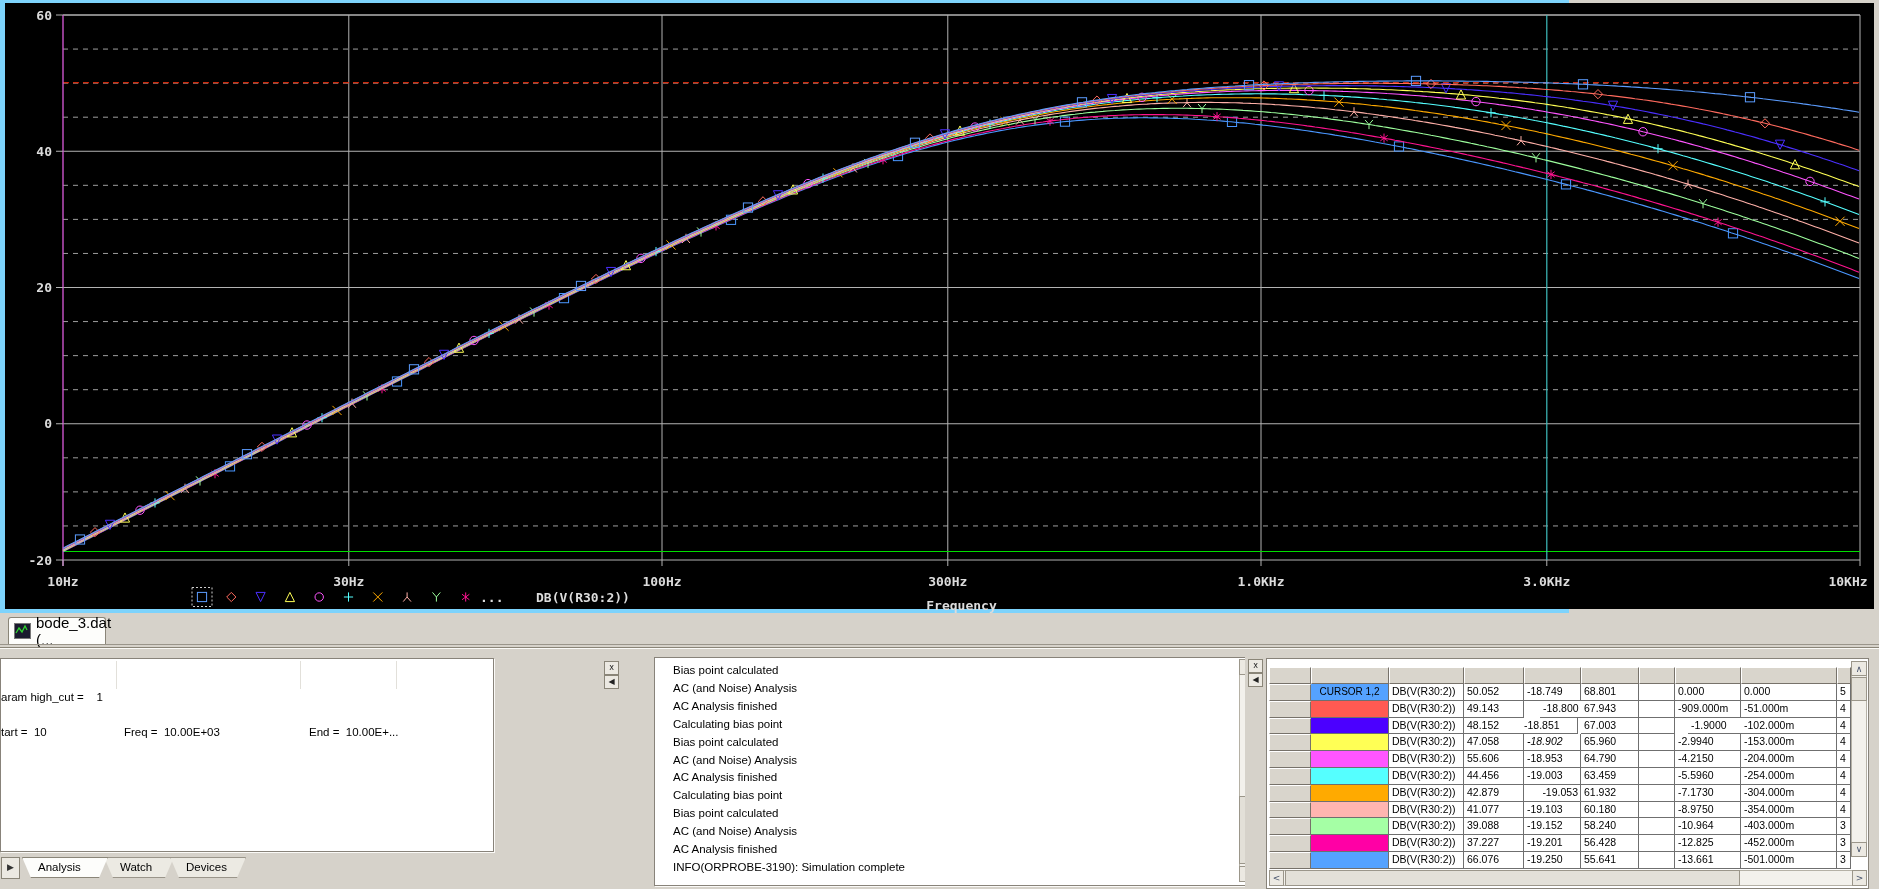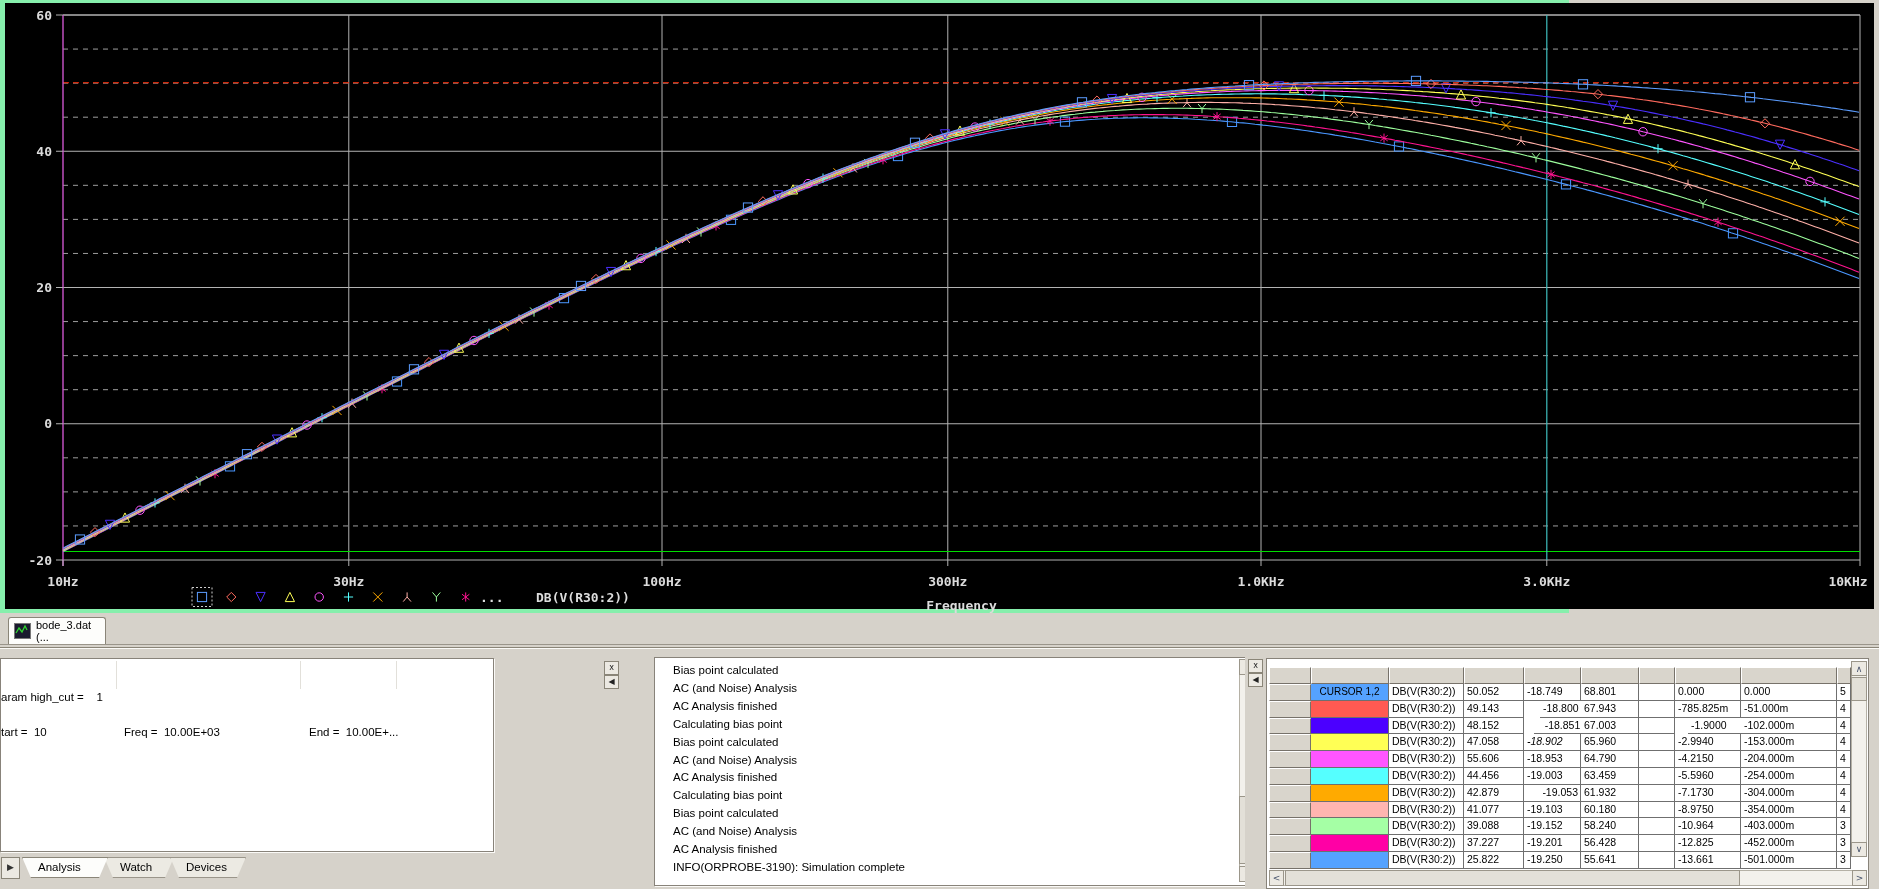--- a/index.html
+++ b/index.html
@@ -1,27 +1,27 @@
 <!DOCTYPE html>
 <html><head>
 <meta charset="utf-8">
 <style>
   html,body{margin:0;padding:0;}
   body{width:1879px;height:889px;position:relative;overflow:hidden;background:#d6d2ca;
        font-family:"Liberation Sans",sans-serif;}
   .abs{position:absolute;}
   
-  #plot-window{left:0;top:0;width:1569px;height:613px;background:#86efac;}
+  #plot-window{left:0;top:0;width:1569px;height:613px;background:#7dd3fc;}
   #plot-svg{position:absolute;left:0;top:0;}
   
   #doc-tab-row{left:0;top:613px;width:1879px;height:34px;background:#d6d2ca;}
   #doc-tab{position:absolute;left:8px;top:4px;width:98px;height:27px;background:#fdfdfb;
            border:1px solid #8a8578;border-bottom:none;border-radius:3px 3px 0 0;
            display:flex;align-items:center;gap:5px;padding-left:5px;box-sizing:border-box;
-           font-size:11px;color:#000;}
+           font-size:15px;color:#000;}
   #doc-tab-icon{width:15px;height:14px;background:#1a1a2e;border:1px solid #777;position:relative;flex:0 0 auto;}
   #doc-tab-icon svg{position:absolute;left:0;top:0;}
   #doc-tab-underline{position:absolute;left:0;top:31px;width:1879px;height:1px;background:#9a958a;}
   #sep-strip{left:0;top:647px;width:1879px;height:13px;background:#d6d2ca;
              border-top:1px solid #8a8578;box-shadow:inset 0 1px 0 #fbfaf7;}
   
   .sunken{background:#fff;border:1px solid #88837a;box-shadow:1px 1px 0 #fbfaf7;}
   .mini-btn{position:absolute;width:15px;height:14px;background:#ece9e2;border:1px solid #8a8578;
             font-size:8px;line-height:12px;text-align:center;color:#222;box-sizing:border-box;
             font-family:"DejaVu Sans",sans-serif;}
@@ -363,28 +363,28 @@
         <div class="ct-cell " style="left: 406px; top: 17px; width: 66px; height: 16.8px;">0.000</div>
         <div class="ct-cell " style="left: 472px; top: 17px; width: 96px; height: 16.8px;">0.000</div>
         <div class="ct-cell " style="left: 568px; top: 17px; width: 14px; height: 16.8px;">5</div>
         <div class="ct-cell ct-raised" style="left: 0px; top: 33.8px; width: 42px; height: 16.8px;"></div>
         <div class="ct-cell ct-swatch" style="left: 42px; top: 33.8px; width: 78px; height: 16.8px; background: rgb(255, 90, 82); text-align: center; font-size: 10px; padding-top: 2px;"></div>
         <div class="ct-cell " style="left: 120px; top: 33.8px; width: 75px; height: 16.8px;">DB(V(R30:2))</div>
         <div class="ct-cell " style="left: 195px; top: 33.8px; width: 60px; height: 16.8px;">49.143</div>
         <div class="ct-cell " style="left: 271px; top: 33.8px; width: 57px; height: 16.8px;">-18.800</div>
         <div class="ct-cell " style="left: 312px; top: 33.8px; width: 58px; height: 16.8px;">67.943</div>
         <div class="ct-cell " style="left: 370px; top: 33.8px; width: 36px; height: 16.8px;"></div>
-        <div class="ct-cell " style="left: 406px; top: 33.8px; width: 66px; height: 16.8px;">-785.825m</div>
+        <div class="ct-cell " style="left: 406px; top: 33.8px; width: 66px; height: 16.8px;">-909.000m</div>
         <div class="ct-cell " style="left: 472px; top: 33.8px; width: 96px; height: 16.8px;">-51.000m</div>
         <div class="ct-cell " style="left: 568px; top: 33.8px; width: 14px; height: 16.8px;">4</div>
         <div class="ct-cell ct-raised" style="left: 0px; top: 50.6px; width: 42px; height: 16.8px;"></div>
         <div class="ct-cell ct-swatch" style="left: 42px; top: 50.6px; width: 78px; height: 16.8px; background: rgb(75, 0, 255); text-align: center; font-size: 10px; padding-top: 2px;"></div>
         <div class="ct-cell " style="left: 120px; top: 50.6px; width: 75px; height: 16.8px;">DB(V(R30:2))</div>
         <div class="ct-cell " style="left: 195px; top: 50.6px; width: 60px; height: 16.8px;">48.152</div>
-        <div class="ct-cell " style="left: 265px; top: 50.6px; width: 57px; height: 16.8px; text-align: center;">-18.851</div>
+        <div class="ct-cell " style="left: 252px; top: 50.6px; width: 57px; height: 16.8px;">-18.851</div>
         <div class="ct-cell " style="left: 312px; top: 50.6px; width: 58px; height: 16.8px;">67.003</div>
         <div class="ct-cell " style="left: 370px; top: 50.6px; width: 36px; height: 16.8px;"></div>
         <div class="ct-cell " style="left: 406px; top: 50.6px; width: 66px; height: 16.8px; margin-left: 13px;">-1.9000</div>
         <div class="ct-cell " style="left: 472px; top: 50.6px; width: 96px; height: 16.8px;">-102.000m</div>
         <div class="ct-cell " style="left: 568px; top: 50.6px; width: 14px; height: 16.8px;">4</div>
         <div class="ct-cell ct-raised" style="left: 0px; top: 67.4px; width: 42px; height: 16.8px;"></div>
         <div class="ct-cell ct-swatch" style="left: 42px; top: 67.4px; width: 78px; height: 16.8px; background: rgb(255, 255, 85); text-align: center; font-size: 10px; padding-top: 2px;"></div>
         <div class="ct-cell " style="left: 120px; top: 67.4px; width: 75px; height: 16.8px;">DB(V(R30:2))</div>
         <div class="ct-cell " style="left: 195px; top: 67.4px; width: 60px; height: 16.8px;">47.058</div>
         <div class="ct-cell " style="left: 255px; top: 67.4px; width: 57px; height: 16.8px; font-style: italic;">-18.902</div>
@@ -449,21 +449,21 @@
         <div class="ct-cell " style="left: 195px; top: 168.2px; width: 60px; height: 16.8px;">37.227</div>
         <div class="ct-cell " style="left: 255px; top: 168.2px; width: 57px; height: 16.8px;">-19.201</div>
         <div class="ct-cell " style="left: 312px; top: 168.2px; width: 58px; height: 16.8px;">56.428</div>
         <div class="ct-cell " style="left: 370px; top: 168.2px; width: 36px; height: 16.8px;"></div>
         <div class="ct-cell " style="left: 406px; top: 168.2px; width: 66px; height: 16.8px;">-12.825</div>
         <div class="ct-cell " style="left: 472px; top: 168.2px; width: 96px; height: 16.8px;">-452.000m</div>
         <div class="ct-cell " style="left: 568px; top: 168.2px; width: 14px; height: 16.8px;">3</div>
         <div class="ct-cell ct-raised" style="left: 0px; top: 185px; width: 42px; height: 16.8px;"></div>
         <div class="ct-cell ct-swatch" style="left: 42px; top: 185px; width: 78px; height: 16.8px; background: rgb(85, 162, 255); text-align: center; font-size: 10px; padding-top: 2px;"></div>
         <div class="ct-cell " style="left: 120px; top: 185px; width: 75px; height: 16.8px;">DB(V(R30:2))</div>
-        <div class="ct-cell " style="left: 195px; top: 185px; width: 60px; height: 16.8px;">25.822</div>
+        <div class="ct-cell " style="left: 195px; top: 185px; width: 60px; height: 16.8px;">66.076</div>
         <div class="ct-cell " style="left: 255px; top: 185px; width: 57px; height: 16.8px;">-19.250</div>
         <div class="ct-cell " style="left: 312px; top: 185px; width: 58px; height: 16.8px;">55.641</div>
         <div class="ct-cell " style="left: 370px; top: 185px; width: 36px; height: 16.8px;"></div>
         <div class="ct-cell " style="left: 406px; top: 185px; width: 66px; height: 16.8px;">-13.661</div>
         <div class="ct-cell " style="left: 472px; top: 185px; width: 96px; height: 16.8px;">-501.000m</div>
         <div class="ct-cell " style="left: 568px; top: 185px; width: 14px; height: 16.8px;">3</div>
       </div>
 
     <div class="sb-track" style="left:584px;top:2px;width:16px;height:196px"></div>
     <div class="sb-btn" style="left:584px;top:2px;width:16px;height:15px;line-height:14px">∧</div>

